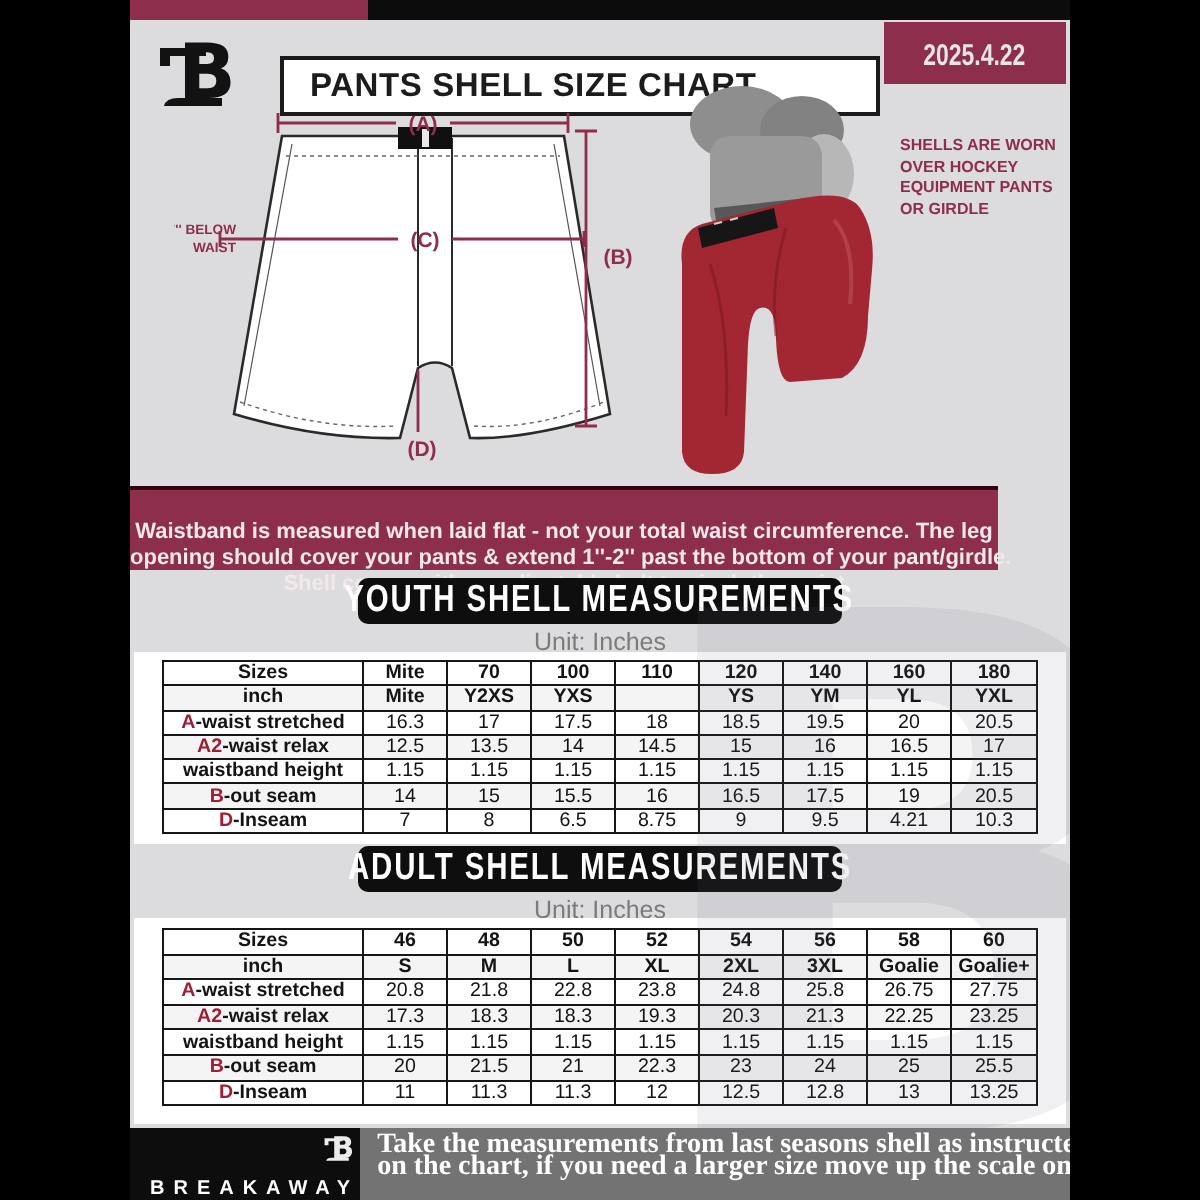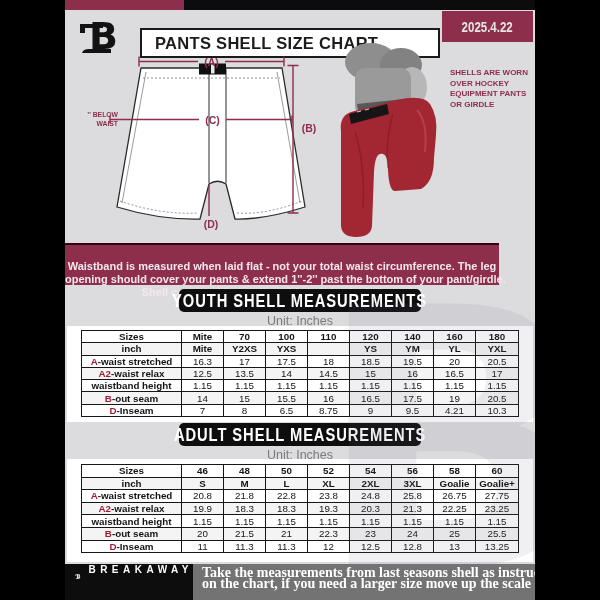--- a/index.html
+++ b/index.html
@@ -58,21 +58,21 @@
   .tlabel{font-weight:700;}
   .thead .tcell{font-weight:700;}
   .pfx{color:#a01d33;font-weight:700;}
 
   
   .watermark{right:-55px;top:262px;font-size:360px;line-height:1;font-weight:700;
              font-family:"DejaVu Sans",sans-serif;color:rgba(110,110,128,.10);z-index:6;pointer-events:none;}
 
   
   .footer{left:0;top:564px;width:470px;height:36px;display:flex;z-index:8;}
-  .f-black{width:128px;background:#0d0d0d;display:flex;align-items:flex-start;padding-left:10px;gap:7px;box-sizing:border-box;}
+  .f-black{width:128px;background:#0d0d0d;display:flex;align-items:flex-end;padding-left:10px;gap:7px;box-sizing:border-box;flex-direction:column;}
   .f-brand{color:#fff;font-weight:700;font-size:10px;letter-spacing:4.5px;white-space:nowrap;}
   .f-maroon{flex:1;background:#737373;color:#fff;font-weight:700;font-size:14px;line-height:11px;
             padding:3px 4px 0 9px;box-sizing:border-box;position:relative;font-family:Liberation Serif, serif;}
   .f-maroon div{white-space:nowrap;}
   .corner-notch{position:absolute;right:0;top:-2px;width:5px;height:10px;background:#0d0d0d;}
 </style>
 </head>
 <body>
 
 <div class="canvas">
@@ -264,21 +264,21 @@
             <div class="tcell tval">21.8</div>
             <div class="tcell tval">22.8</div>
             <div class="tcell tval">23.8</div>
             <div class="tcell tval">24.8</div>
             <div class="tcell tval">25.8</div>
             <div class="tcell tval">26.75</div>
             <div class="tcell tval">27.75</div>
           </div>
           <div class="trow">
             <div class="tcell tlabel"><span class="pfx">A2</span>-waist relax</div>
-            <div class="tcell tval">19.9</div>
+            <div class="tcell tval">17.3</div>
             <div class="tcell tval">18.3</div>
             <div class="tcell tval">18.3</div>
             <div class="tcell tval">19.3</div>
             <div class="tcell tval">20.3</div>
             <div class="tcell tval">21.3</div>
             <div class="tcell tval">22.25</div>
             <div class="tcell tval">23.25</div>
           </div>
           <div class="trow">
             <div class="tcell tlabel">waistband height</div>

